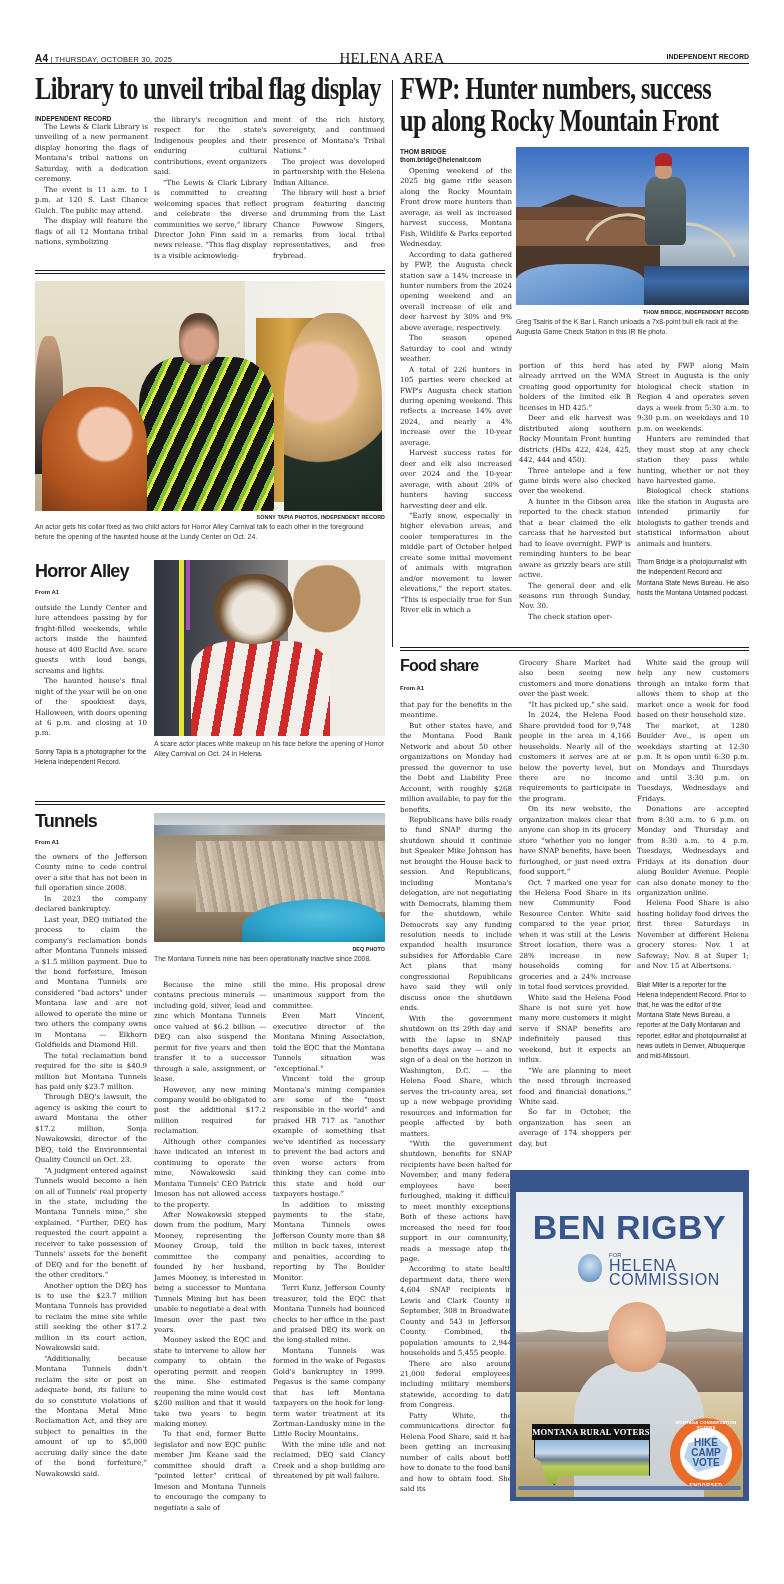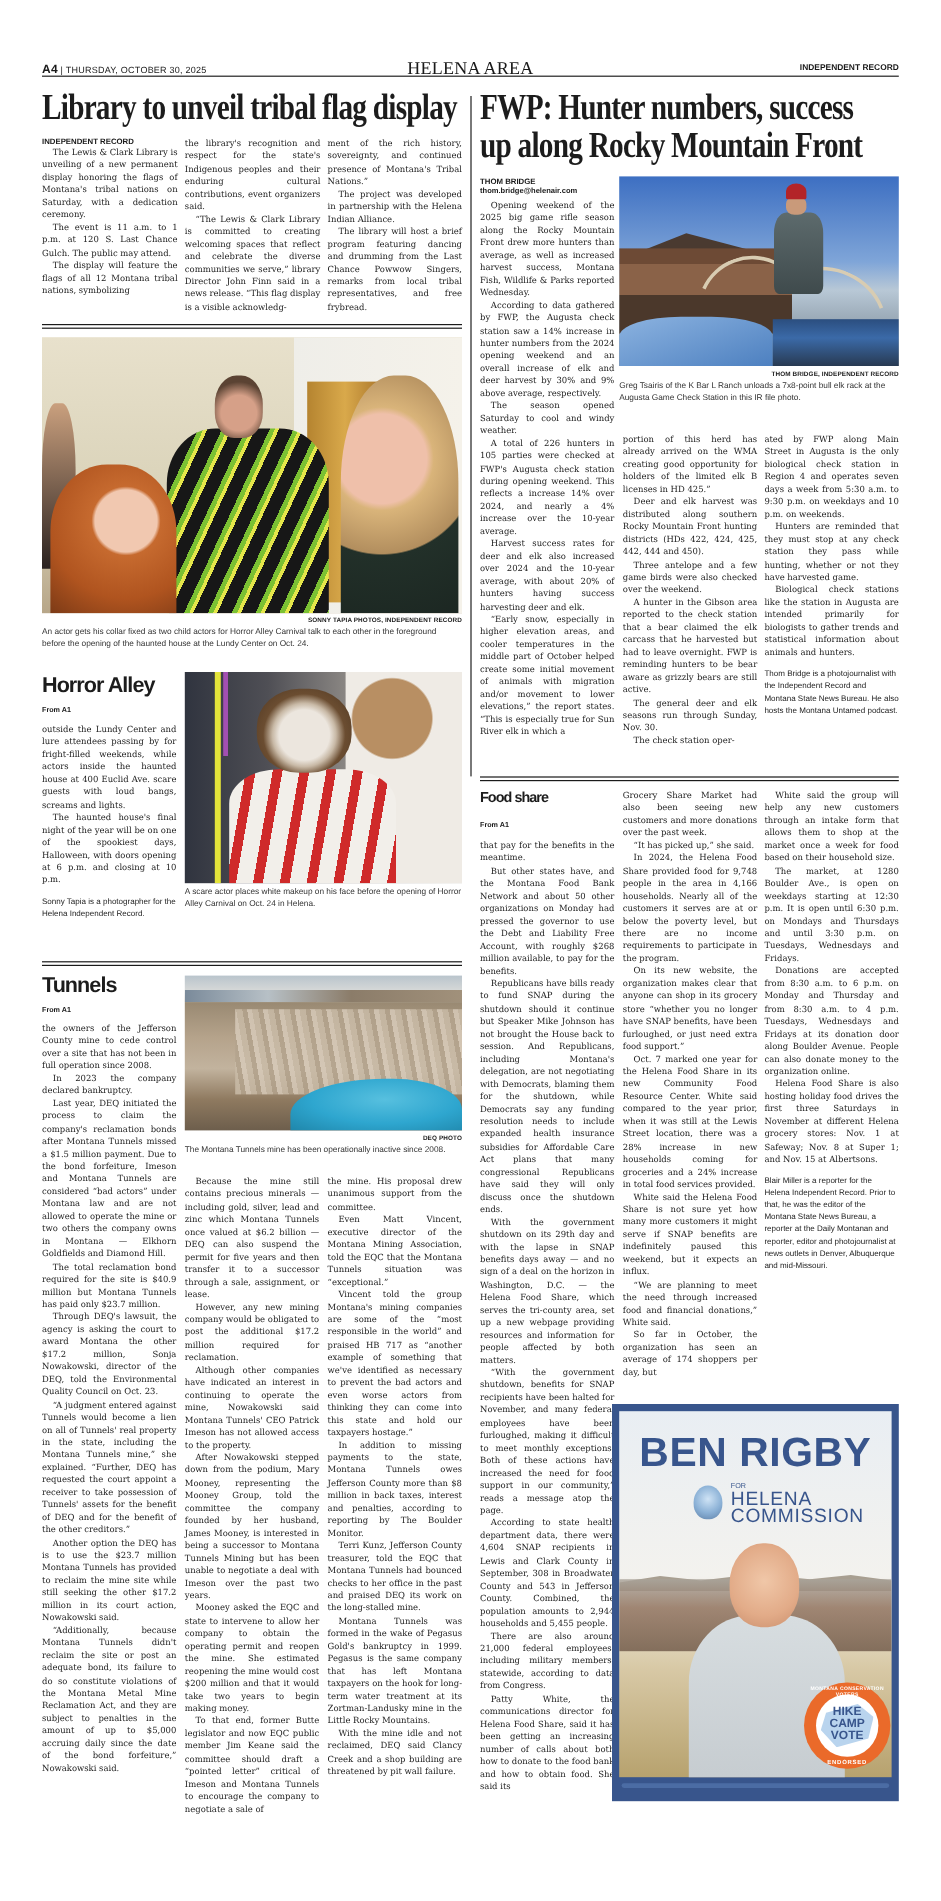--- a/index.html
+++ b/index.html
@@ -62,21 +62,21 @@
   .ph-makeup .shirt { position:absolute; left:16%; top:46%; width:60%; height:54%; background: repeating-linear-gradient(100deg,#f2efea 0 14px,#cf2a2a 14px 22px); border-radius: 30% 30% 0 0; }
   .ph-makeup .back { position:absolute; right:0; top:0; width:42%; height:100%; background: radial-gradient(circle at 40% 22%, #b88f63 0 22%, #efebe5 23% 100%); }
 
   .ph-mine { background: linear-gradient(180deg, #b9c4cc 0%, #d7d9d8 10%, #9a8a73 18%, #b5a38b 40%, #c2b39e 60%, #8f7a60 80%, #6d5e4c 100%); }
   .ph-mine .rim { position:absolute; left:0; top:9%; width:100%; height:8%; background: linear-gradient(90deg,#7a8a9a,#b7c0c6 30%,#8b7c69 60%,#a1917b); }
   .ph-mine .wall { position:absolute; left:18%; top:22%; width:82%; height:55%; background: repeating-linear-gradient(80deg,#c9bba7 0 5px,#b3a38d 5px 9px,#d7cab9 9px 13px); opacity:0.85; }
   .ph-mine .lake { position:absolute; left:38%; top:67%; width:62%; height:33%; background: radial-gradient(ellipse at 55% 40%, #57c0df 0%, #2ea6cf 55%, #1f86aa 100%); border-radius: 55% 40% 0 0 / 70% 60% 0 0; }
 
   
   .ad { position: absolute; left: 510px; top: 1170px; width: 239px; height: 331px; background: #38558c; }
-  .ad-inner { position:absolute; left: 6px; top: 6px; width: 227px; height: 305px; background: linear-gradient(180deg,#e9eef3 0%, #f3f2ee 45%, #d8c9a6 70%, #b7a26e 100%); overflow:hidden; }
+  .ad-inner { position:absolute; left: 6px; top: 22px; width: 227px; height: 305px; background: linear-gradient(180deg,#e9eef3 0%, #f3f2ee 45%, #d8c9a6 70%, #b7a26e 100%); overflow:hidden; }
   .ad-name { position:absolute; left:0; right:0; top: 16px; text-align:center; font-family: "Liberation Sans", sans-serif; font-weight: 700; font-size: 34px; color: #38558c; letter-spacing: 0.5px; }
   .ad-logo { position:absolute; left: 62px; top: 62px; width: 24px; height: 28px; border-radius: 50% 50% 45% 45%; background: radial-gradient(circle at 50% 40%, #cfe3f5 0%, #8bb1d6 55%, #5d7fa7 100%); }
   .ad-for { position:absolute; left: 93px; top: 60px; font-family: "Liberation Sans", sans-serif; font-size: 6px; color:#38558c; }
   .ad-office { position:absolute; left: 93px; top: 67px; font-family: "Liberation Sans", sans-serif; font-size: 16px; line-height: 14px; color:#38558c; letter-spacing: 0.6px; }
   .ad-city { position:absolute; left:0; top: 140px; width:100%; height: 60px; background: linear-gradient(180deg,#a9a39a,#8d6e5a 40%,#6d5646); opacity:0.8; }
   .ad-mtn { position:absolute; left:0; top: 132px; width:100%; height: 18px; background: #a89f91; clip-path: polygon(0 60%, 15% 30%, 30% 50%, 50% 20%, 70% 45%, 85% 25%, 100% 50%, 100% 100%, 0 100%); }
   .ad-head { position:absolute; left: 92px; top: 110px; width: 58px; height: 70px; border-radius: 48% 48% 45% 45%; background: radial-gradient(circle at 50% 45%, #f0c7a8 0%, #e2ab88 60%, #c98e6c 100%); }
   .ad-shirt { position:absolute; left: 58px; top: 170px; width: 130px; height: 140px; background: linear-gradient(180deg,#d7dde0,#c6ccd0); border-radius: 40% 40% 0 0; }
   .ad-footer { position:absolute; left: 0; top: 311px; width: 239px; height: 20px; }
   .ad-disclaimer { position:absolute; left: 8px; right: 8px; top: 5px; height: 4px; background: #4e6fa6; opacity: 0.9; border-radius: 2px; }
@@ -232,21 +232,21 @@
 </div>
 <div class="col" style="left:637px; top:361px; width:112px;">
   <p class="noindent">ated by FWP along Main Street in Augusta is the only biological check station in Region 4 and operates seven days a week from 5:30 a.m. to 9:30 p.m. on weekdays and 10 p.m. on weekends.</p>
   <p>Hunters are reminded that they must stop at any check station they pass while hunting, whether or not they have harvested game.</p>
   <p>Biological check stations like the station in Augusta are intended primarily for biologists to gather trends and statistical information about animals and hunters.</p>
   <p class="tagline">Thom Bridge is a photojournalist with the Independent Record and Montana State News Bureau. He also hosts the Montana Untamed podcast.</p>
 </div>
 
 <div class="double-rule" style="left:400px; top:647px; width:349px;"></div>
 
-<div class="abs kicker" style="left:400px; top:658px; font-size:12px;">Food share</div>
+<div class="abs kicker" style="left:400px; top:658px; font-size:16px;">Food share</div>
 <div class="abs from" style="left:400px; top:680px;">From A1</div>
 <div class="col" style="left:400px; top:700px; width:112px;">
   <p class="noindent">that pay for the benefits in the meantime.</p>
   <p>But other states have, and the Montana Food Bank Network and about 50 other organizations on Monday had pressed the governor to use the Debt and Liability Free Account, with roughly $268 million available, to pay for the benefits.</p>
   <p>Republicans have bills ready to fund SNAP during the shutdown should it continue but Speaker Mike Johnson has not brought the House back to session. And Republicans, including Montana's delegation, are not negotiating with Democrats, blaming them for the shutdown, while Democrats say any funding resolution needs to include expanded health insurance subsidies for Affordable Care Act plans that many congressional Republicans have said they will only discuss once the shutdown ends.</p>
   <p>With the government shutdown on its 29th day and with the lapse in SNAP benefits days away — and no sign of a deal on the horizon in Washington, D.C. — the Helena Food Share, which serves the tri-county area, set up a new webpage providing resources and information for people affected by both matters.</p>
   <p>“With the government shutdown, benefits for SNAP recipients have been halted for November, and many federal employees have been furloughed, making it difficult to meet monthly exceptions. Both of these actions have increased the need for food support in our community,” reads a message atop the page.</p>
   <p>According to state health department data, there were 4,604 SNAP recipients in Lewis and Clark County in September, 308 in Broadwater County and 543 in Jefferson County. Combined, the population amounts to 2,944 households and 5,455 people.</p>
   <p>There are also around 21,000 federal employees, including military members, statewide, according to data from Congress.</p>
   <p>Patty White, the communications director for Helena Food Share, said it has been getting an increasing number of calls about both how to donate to the food bank and how to obtain food. She said its</p>
@@ -275,20 +275,24 @@
     <div class="ad-logo"></div>
     <div class="ad-for">FOR</div>
     <div class="ad-office">
       <div>HELENA</div>
       <div>COMMISSION</div>
     </div>
     <div class="ad-mtn"></div>
     <div class="ad-city"></div>
     <div class="ad-shirt"></div>
     <div class="ad-head"></div>
+    <div class="mrv">
+      <div class="mrv-map"></div>
+      <div class="mrv-banner">MONTANA RURAL VOTERS</div>
+    </div>
     <div class="lcv">
       <div class="lcv-ring-top">MONTANA CONSERVATION VOTERS</div>
       <div class="lcv-inner">
         <div class="lcv-shape"></div>
         <div class="lcv-text">HIKE CAMP VOTE</div>
       </div>
       <div class="lcv-ring-bot">ENDORSED</div>
     </div>
   </div>
   <div class="ad-footer">

